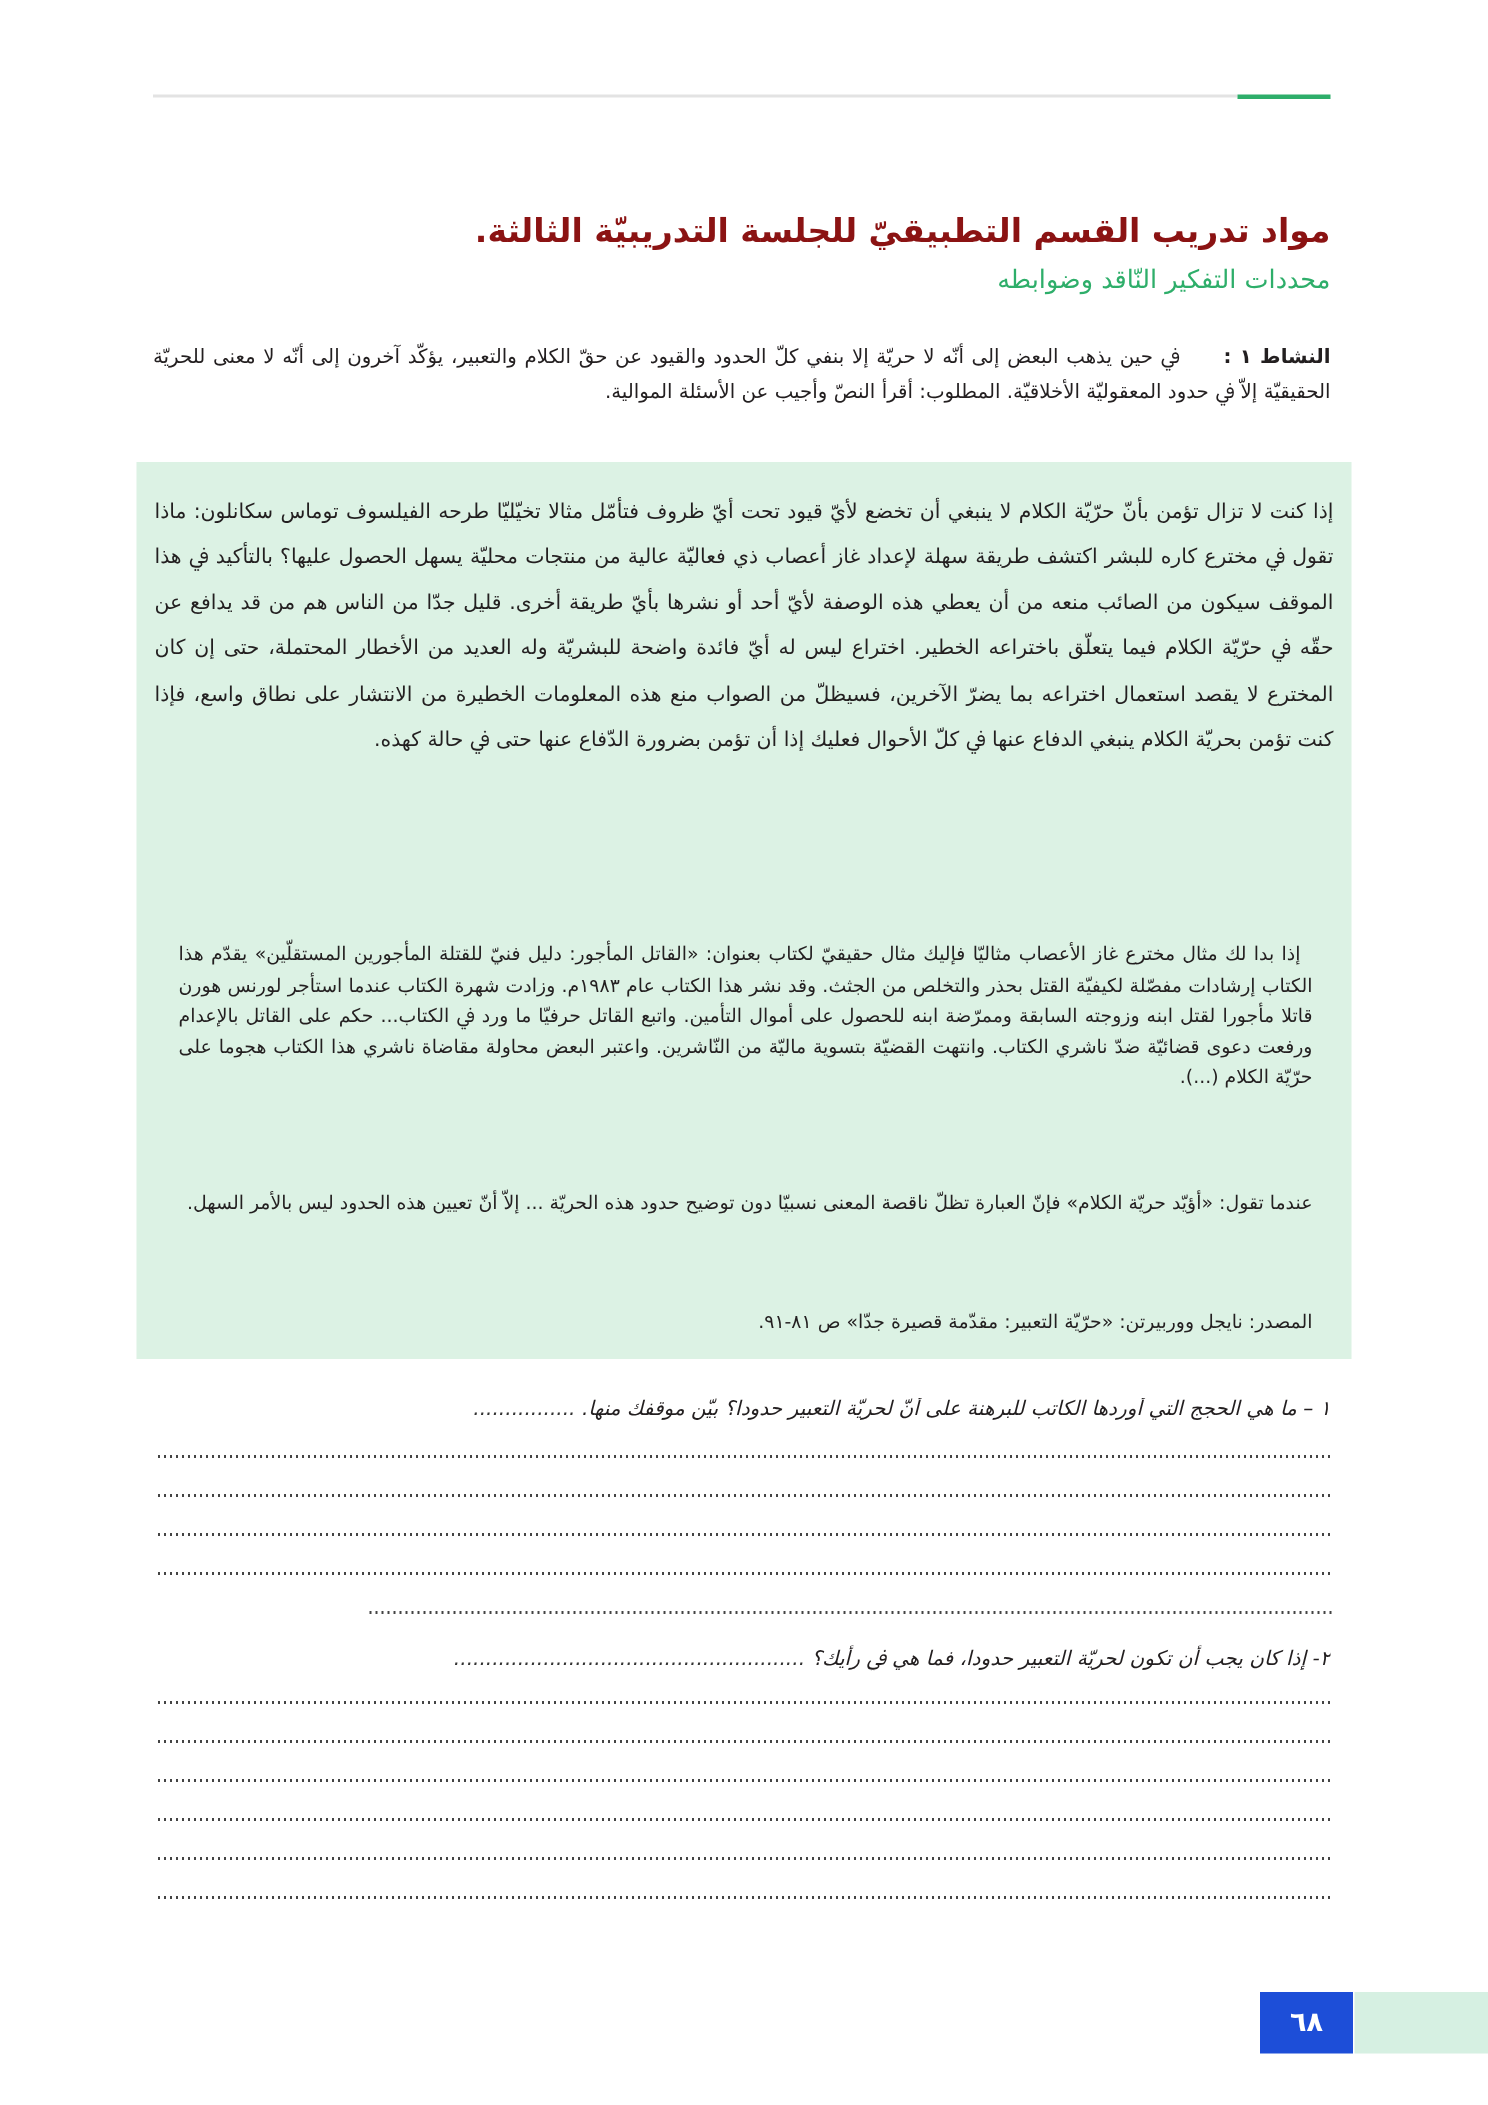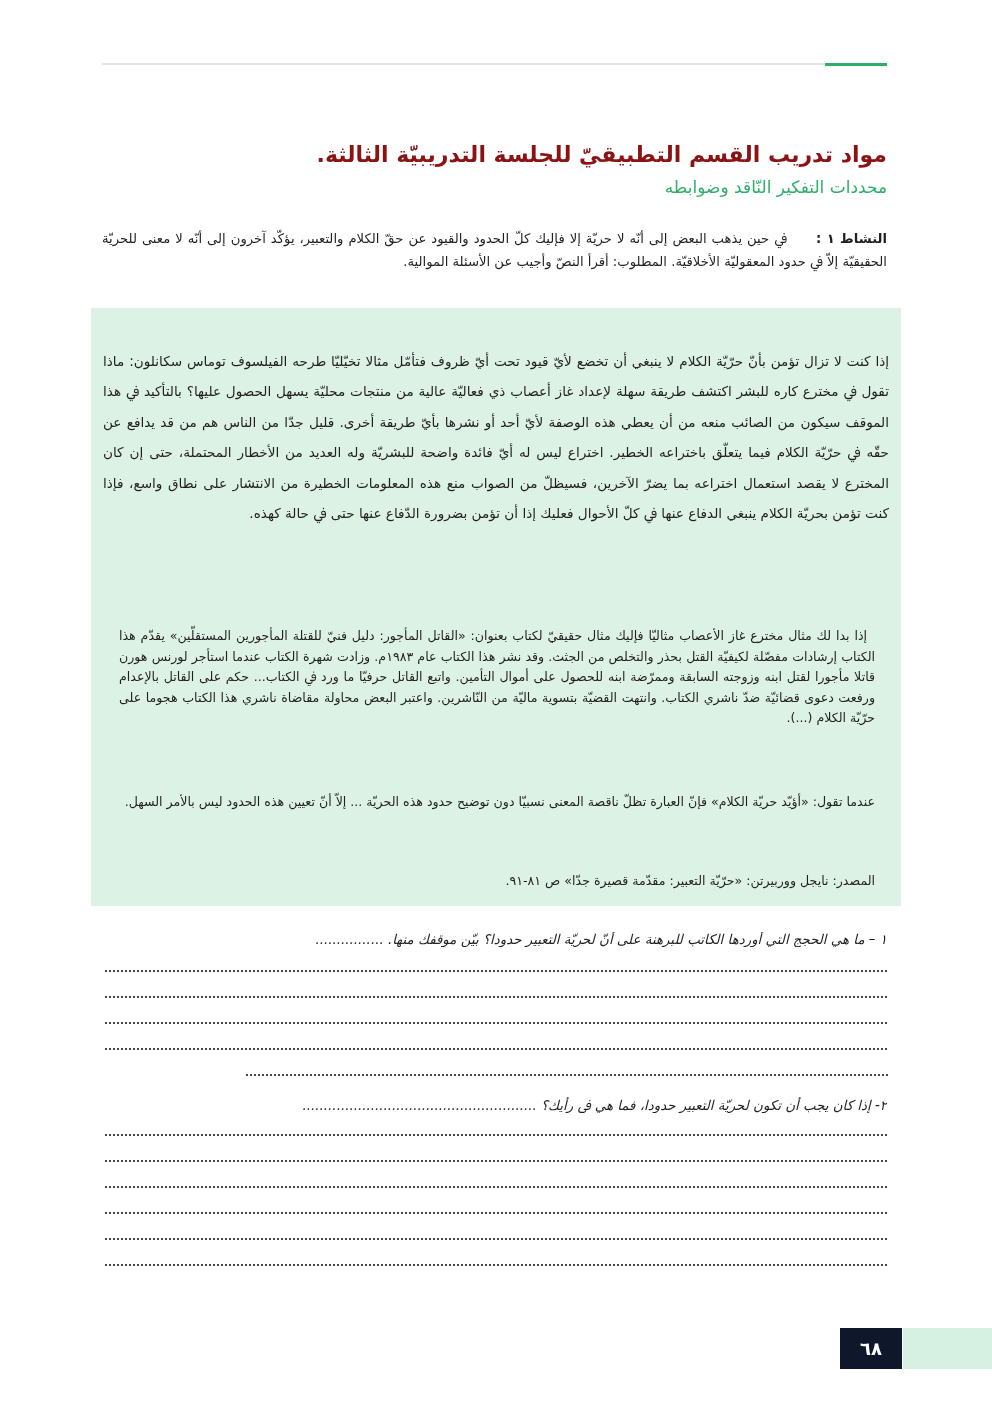--- a/index.html
+++ b/index.html
@@ -9,51 +9,51 @@
   .top-accent { position: absolute; left: 825px; top: 63px; width: 62px; height: 3px; background: #2eae6a; }
   .page-title { position: absolute; right: 105px; top: 112px; direction: rtl; text-align: right;
                 font-size: 22px; font-weight: bold; color: #8b1313; white-space: nowrap; margin-top: 30px; }
   .page-subtitle { position: absolute; right: 105px; top: 148px; direction: rtl; text-align: right;
                    font-size: 17px; color: #2eae6a; white-space: nowrap; margin-top: 29px; }
   .activity { position: absolute; left: 102px; right: 105px; top: 227px; direction: rtl; text-align: justify;
               font-size: 13.2px; line-height: 23px; }
   .activity b { font-weight: bold; margin-left: 24px; }
   .reading-box { position: absolute; left: 91px; top: 308px; width: 810px; height: 598px; background: #dcf2e4; }
   .main-passage { position: absolute; left: 12px; right: 12px; top: 18px; direction: rtl; text-align: justify;
-                  font-size: 13.6px; line-height: 30.4px; text-align-last: right; margin-top: 20px; }
+                  font-size: 13.6px; line-height: 30.4px; text-align-last: right; }
   .example-para { position: absolute; left: 28px; right: 26px; top: 318px; direction: rtl; text-align: justify;
                   font-size: 12.6px; line-height: 20.5px; text-indent: 8px; text-align-last: right; }
   .note-para { position: absolute; left: 28px; right: 26px; top: 484px; direction: rtl; text-align: justify;
                font-size: 12.6px; line-height: 20.5px; text-align-last: right; }
   .source-line { position: absolute; right: 26px; top: 565px; direction: rtl; font-size: 12.6px; white-space: nowrap; }
   .question { position: absolute; left: 104px; right: 105px; direction: rtl; font-size: 13.4px;
               white-space: nowrap; overflow: hidden; font-style: italic; }
   .q1 { top: 932px; }
   .q2 { top: 1097px; }
   .q-text { display: inline; }
   .q-dots { display: inline; letter-spacing: 0.5px; color: #333; }
   .answer-line { position: absolute; left: 104px; width: 784px; height: 2px;
                  background-image: radial-gradient(circle, #444 0.8px, transparent 1px);
                  background-size: 4px 2px; background-repeat: repeat-x; }
-  .page-num-box { position: absolute; left: 840px; top: 1328px; width: 62px; height: 41px; background: #0f172a;
+  .page-num-box { position: absolute; left: 840px; top: 1328px; width: 62px; height: 41px; background: #1d4ed8;
                   color: #fff; font-size: 18px; font-weight: bold; text-align: center; line-height: 41px; }
   .page-num-strip { position: absolute; left: 903px; top: 1328px; width: 89px; height: 41px; background: #d6f0e2; }
 </style>
 </head>
 <body>
 
 <div class="top-rule"></div>
 <div class="top-accent"></div>
 
 <div class="page-title">مواد تدريب القسم التطبيقيّ للجلسة التدريبيّة الثالثة.</div>
 <div class="page-subtitle">محددات التفكير النّاقد وضوابطه</div>
 
 <div class="activity">
   <b>النشاط ١ :</b>
-  <span>ﰲ حين يذهب البعض إلى أنّه لا حريّة إلا فإليك كلّ الحدود والقيود عن حقّ الكلام والتعبير، يؤكّد آخرون إلى أنّه لا معنى للحريّة الحقيقيّة إلاّ ﰲ حدود المعقوليّة الأخلاقيّة. المطلوب: أقرأ النصّ وأجيب عن الأسئلة الموالية.</span>
+  <span>ﰲ حين يذهب البعض إلى أنّه لا حريّة إلا بنفي كلّ الحدود والقيود عن حقّ الكلام والتعبير، يؤكّد آخرون إلى أنّه لا معنى للحريّة الحقيقيّة إلاّ ﰲ حدود المعقوليّة الأخلاقيّة. المطلوب: أقرأ النصّ وأجيب عن الأسئلة الموالية.</span>
 </div>
 
 <div class="reading-box">
   <div class="main-passage">إذا كنت لا تزال تؤمن بأنّ حرّيّة الكلام لا ينبغي أن تخضع لأيّ قيود تحت أيّ ظروف فتأمّل مثالا تخيّليّا طرحه الفيلسوف توماس سكانلون: ماذا تقول ﰲ مخترع كاره للبشر اكتشف طريقة سهلة لإعداد غاز أعصاب ذي فعاليّة عالية من منتجات محليّة يسهل الحصول عليها؟ بالتأكيد ﰲ هذا الموقف سيكون من الصائب منعه من أن يعطي هذه الوصفة لأيّ أحد أو نشرها بأيّ طريقة أخرى. قليل جدّا من الناس هم من قد يدافع عن حقّه ﰲ حرّيّة الكلام فيما يتعلّق باختراعه الخطير. اختراع ليس له أيّ فائدة واضحة للبشريّة وله العديد من الأخطار المحتملة، حتى إن كان المخترع لا يقصد استعمال اختراعه بما يضرّ الآخرين، فسيظلّ من الصواب منع هذه المعلومات الخطيرة من الانتشار على نطاق واسع، فإذا كنت تؤمن بحريّة الكلام ينبغي الدفاع عنها ﰲ كلّ الأحوال فعليك إذا أن تؤمن بضرورة الدّفاع عنها حتى ﰲ حالة كهذه.</div>
   <div class="example-para">إذا بدا لك مثال مخترع غاز الأعصاب مثاليّا فإليك مثال حقيقيّ لكتاب بعنوان: «القاتل المأجور: دليل فنيّ للقتلة المأجورين المستقلّين» يقدّم هذا الكتاب إرشادات مفصّلة لكيفيّة القتل بحذر والتخلص من الجثث. وقد نشر هذا الكتاب عام ١٩٨٣م. وزادت شهرة الكتاب عندما استأجر لورنس هورن قاتلا مأجورا لقتل ابنه وزوجته السابقة وممرّضة ابنه للحصول على أموال التأمين. واتبع القاتل حرفيّا ما ورد ﰲ الكتاب... حكم على القاتل بالإعدام ورفعت دعوى قضائيّة ضدّ ناشري الكتاب. وانتهت القضيّة بتسوية ماليّة من النّاشرين. واعتبر البعض محاولة مقاضاة ناشري هذا الكتاب هجوما على حرّيّة الكلام (...).</div>
   <div class="note-para">عندما تقول: «أؤيّد حريّة الكلام» فإنّ العبارة تظلّ ناقصة المعنى نسبيّا دون توضيح حدود هذه الحريّة ... إلاّ أنّ تعيين هذه الحدود ليس بالأمر السهل.</div>
   <div class="source-line">المصدر: نايجل ووربيرتن: «حرّيّة التعبير: مقدّمة قصيرة جدّا» ص ٨١-٩١.</div>
 </div>
 
 <div class="question q1">

